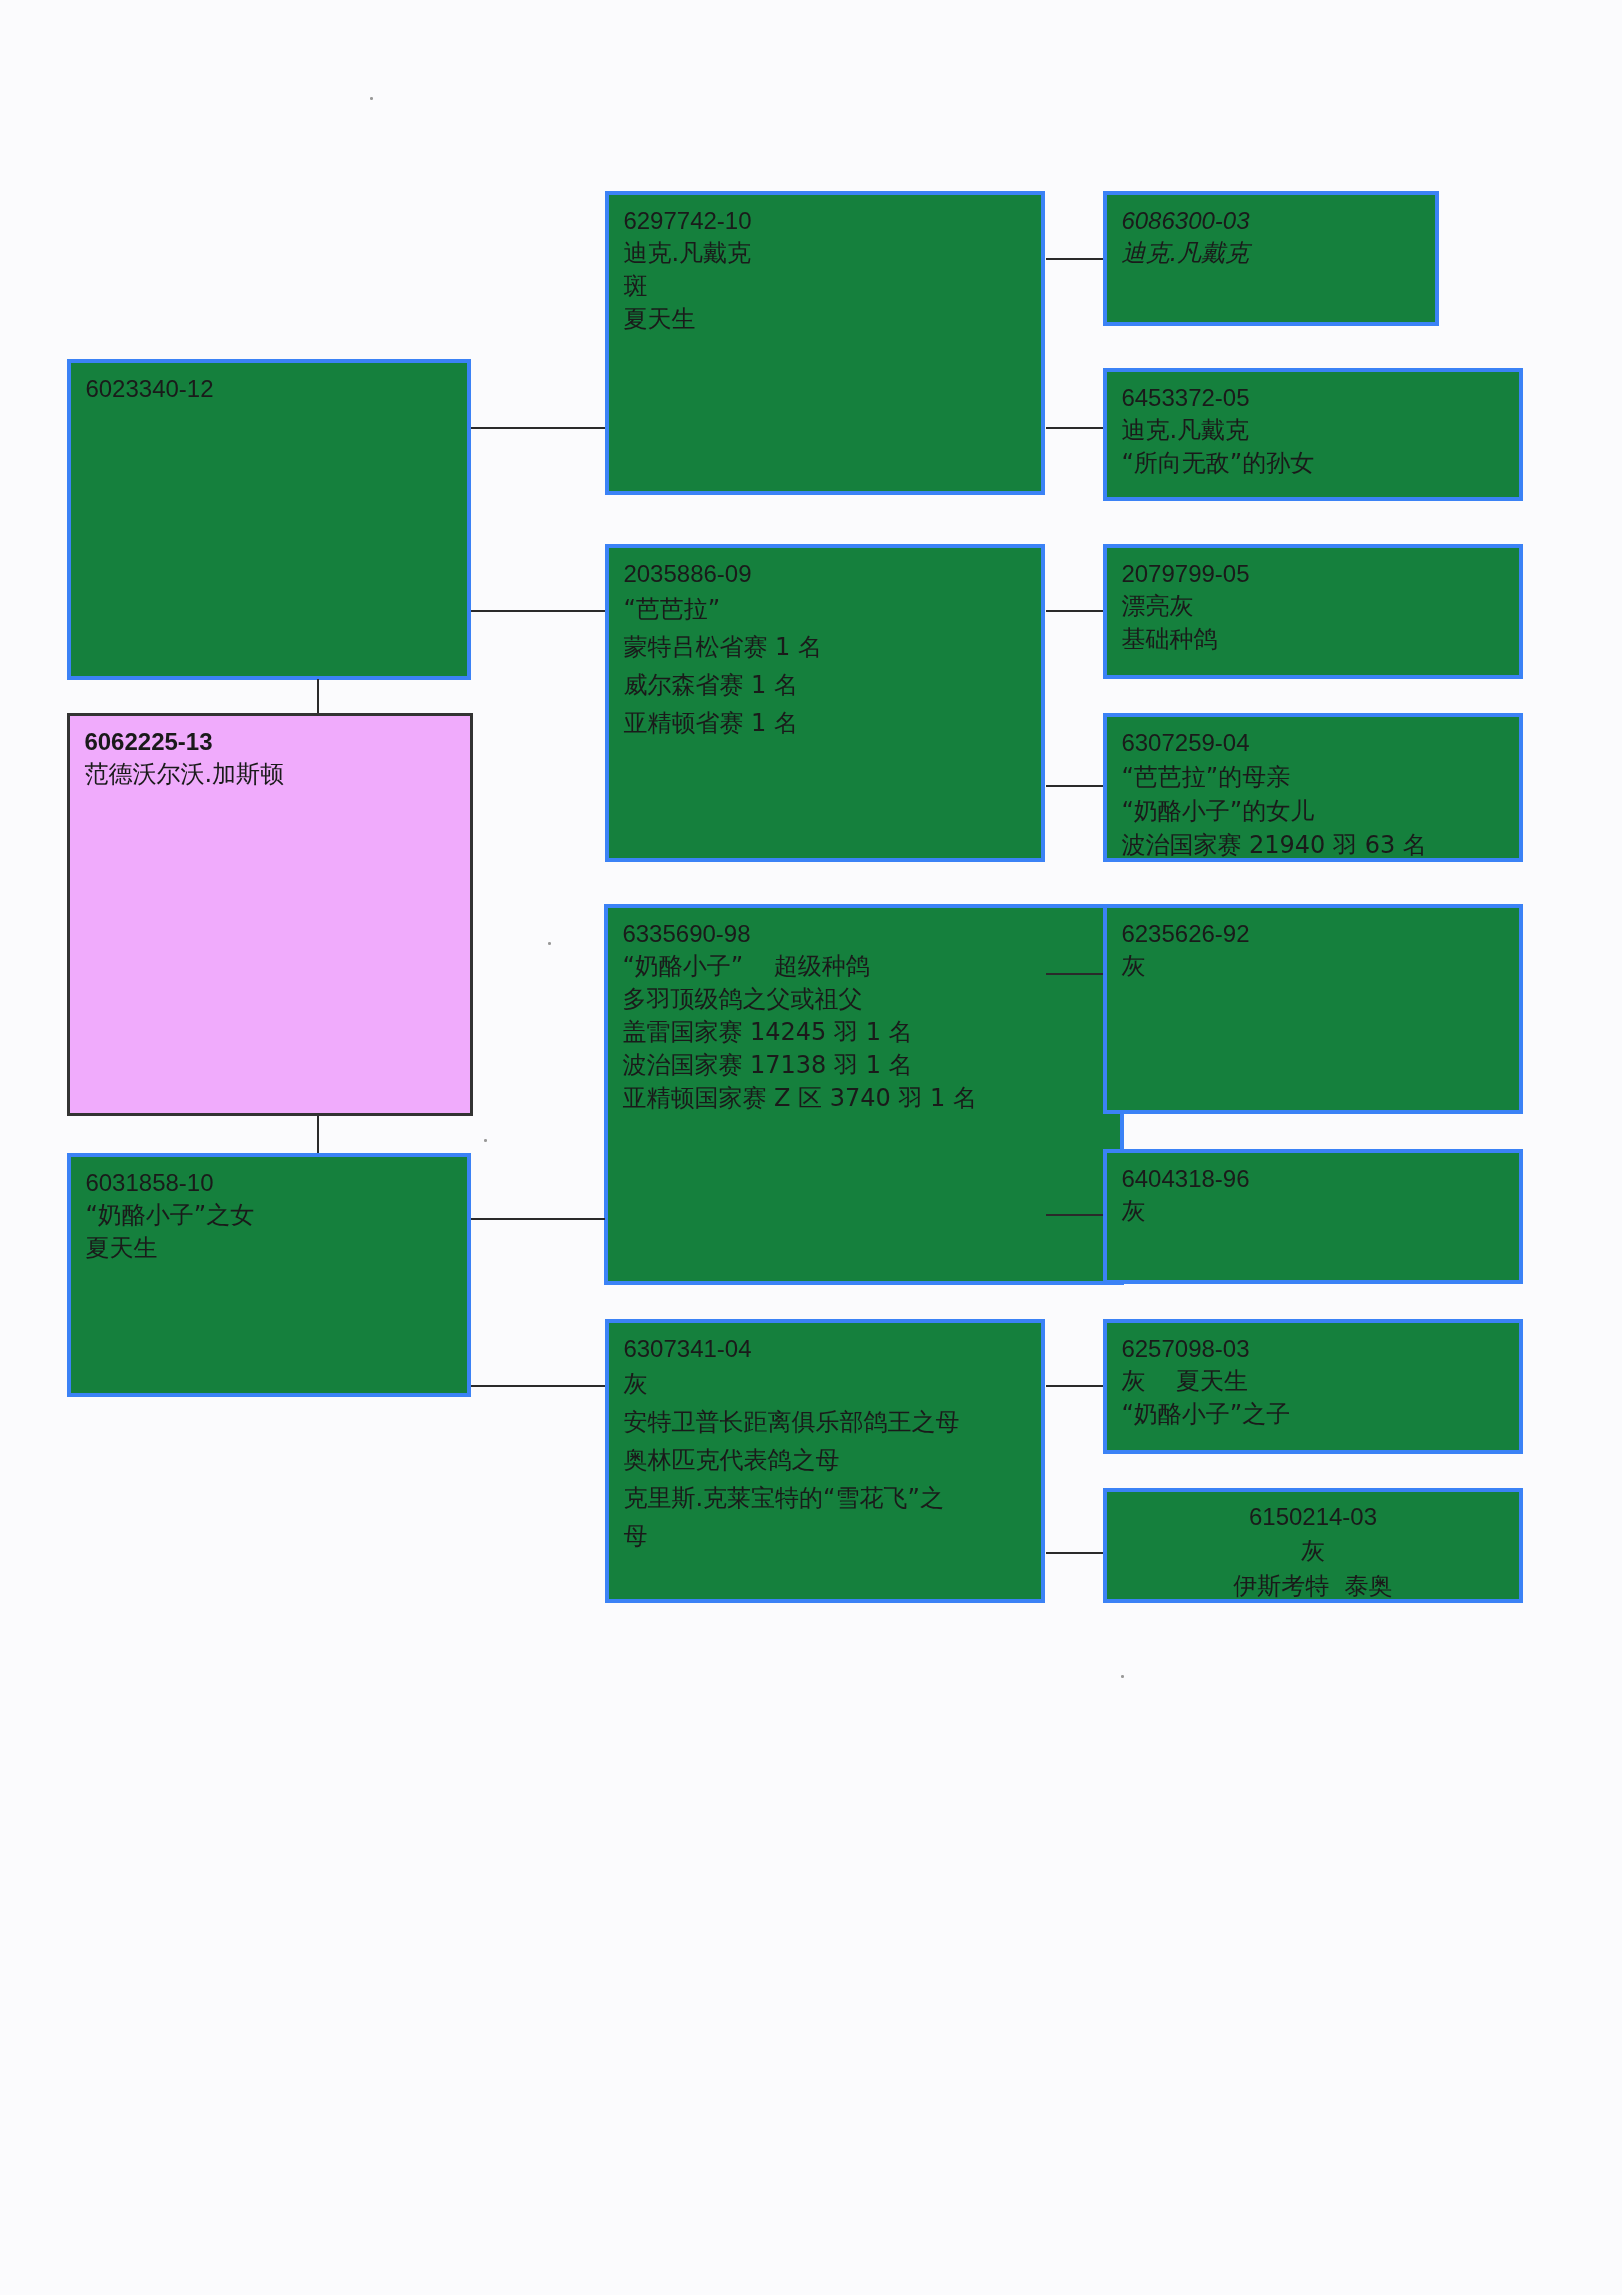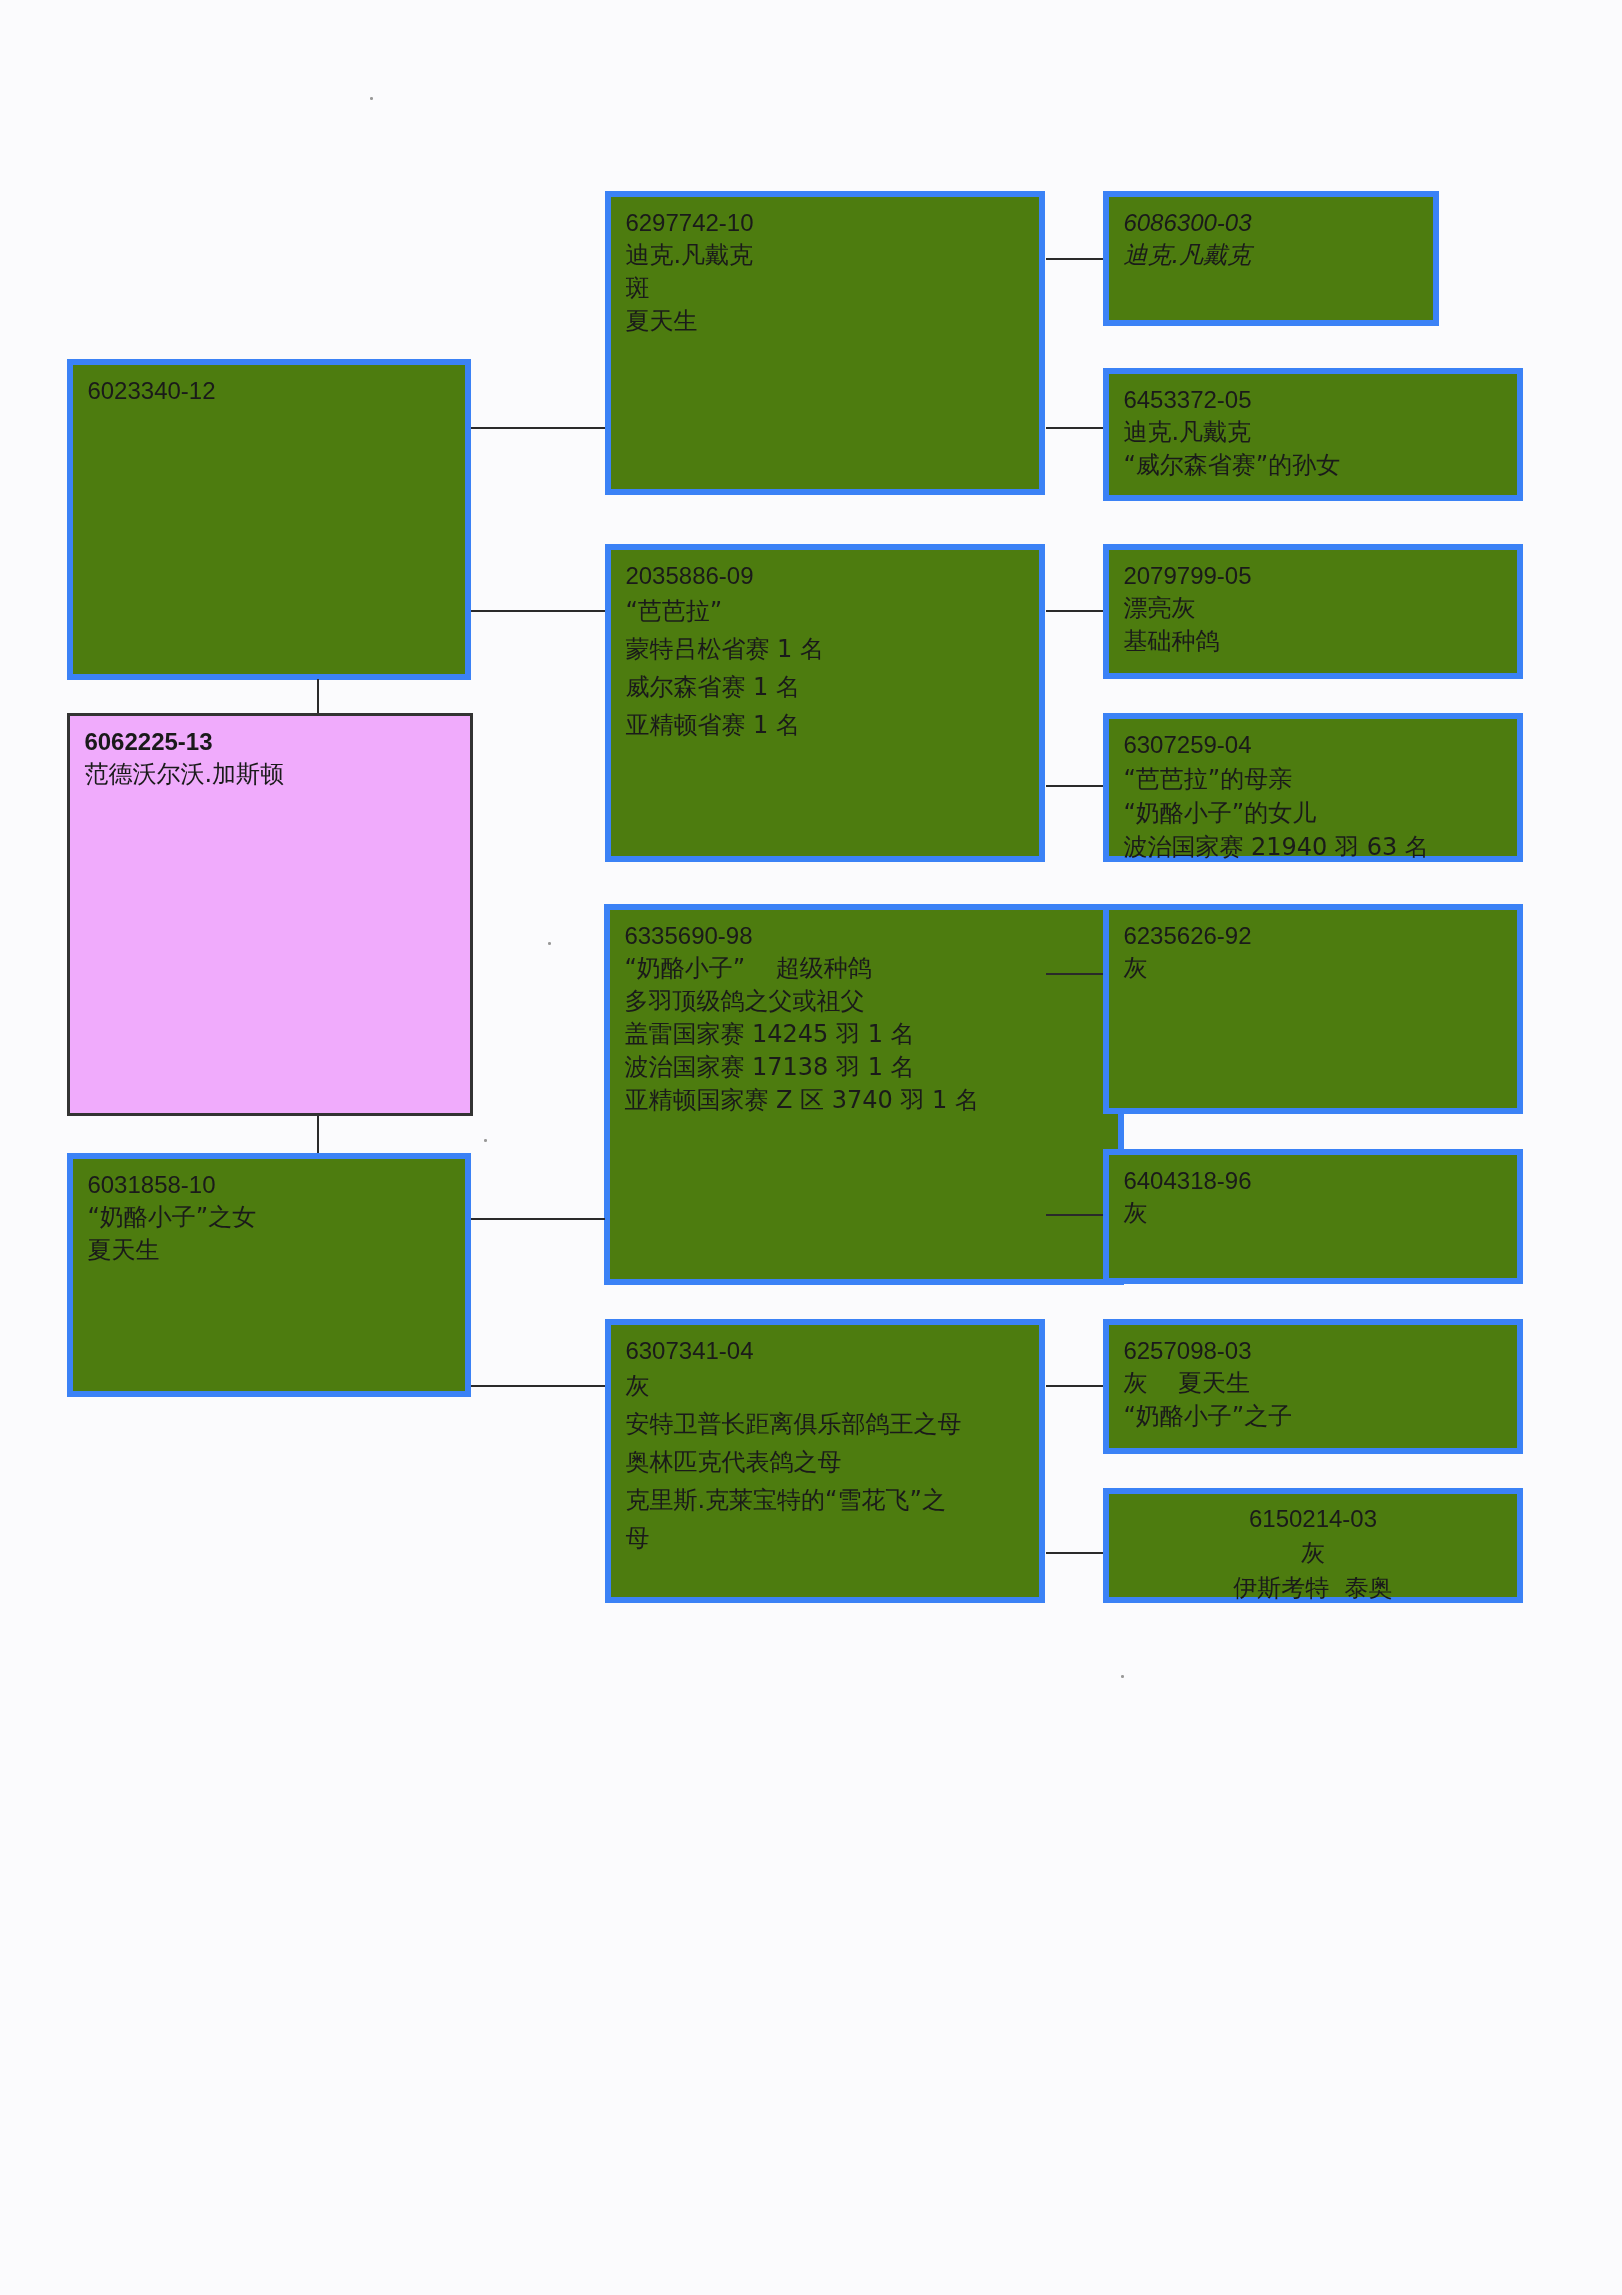--- a/index.html
+++ b/index.html
@@ -4,21 +4,21 @@
 <style>
   html, body { margin:0; padding:0; }
   body {
     width:1623px; height:2295px; position:relative; overflow:hidden;
     background:#fbfbfd;
     font-family:"DejaVu Sans","Liberation Sans",sans-serif;
     color:#1a1a1a;
   }
   .box {
     position:absolute; box-sizing:border-box;
-    border:6px solid #3b82f6; background:#4d7c0f;
+    border:4px solid #3b82f6; background:#15803d;
     padding:9.2px 14.4px; font-size:24px; line-height:33px;
   }
   .box.subject {
     border:3.3px solid #333; background:#f0abfc;
   }
   .box .ring { display:block; font-family:"Liberation Sans","DejaVu Sans",sans-serif; }
   .box.subject .ring { font-weight:bold; }
   .box .line { display:block; white-space:pre; }
   .box.spaced .line { line-height:38px; }
   .hl, .vl { position:absolute; background:#2a2a2a; }
@@ -86,21 +86,21 @@
 <div class="hl" style="left:471px;top:1385px;width:134px;"></div>
 
 <div class="box" style="left:1103px;top:191px;width:336px;height:135px;font-style:italic;">
   <span class="ring">6086300-03</span>
   <span class="line">迪克.凡戴克</span>
 </div>
 
 <div class="box" style="left:1103px;top:361px;width:420px;height:133px;margin-top:7px;">
   <span class="ring">6453372-05</span>
   <span class="line">迪克.凡戴克</span>
-  <span class="line">“威尔森省赛”的孙女</span>
+  <span class="line">“所向无敌”的孙女</span>
 </div>
 
 <div class="box" style="left:1103px;top:544px;width:420px;height:135px;">
   <span class="ring">2079799-05</span>
   <span class="line">漂亮灰</span>
   <span class="line">基础种鸽</span>
 </div>
 
 <div class="box" style="left:1103px;top:713px;width:420px;height:149px;line-height:34px;">
   <span class="ring">6307259-04</span>

